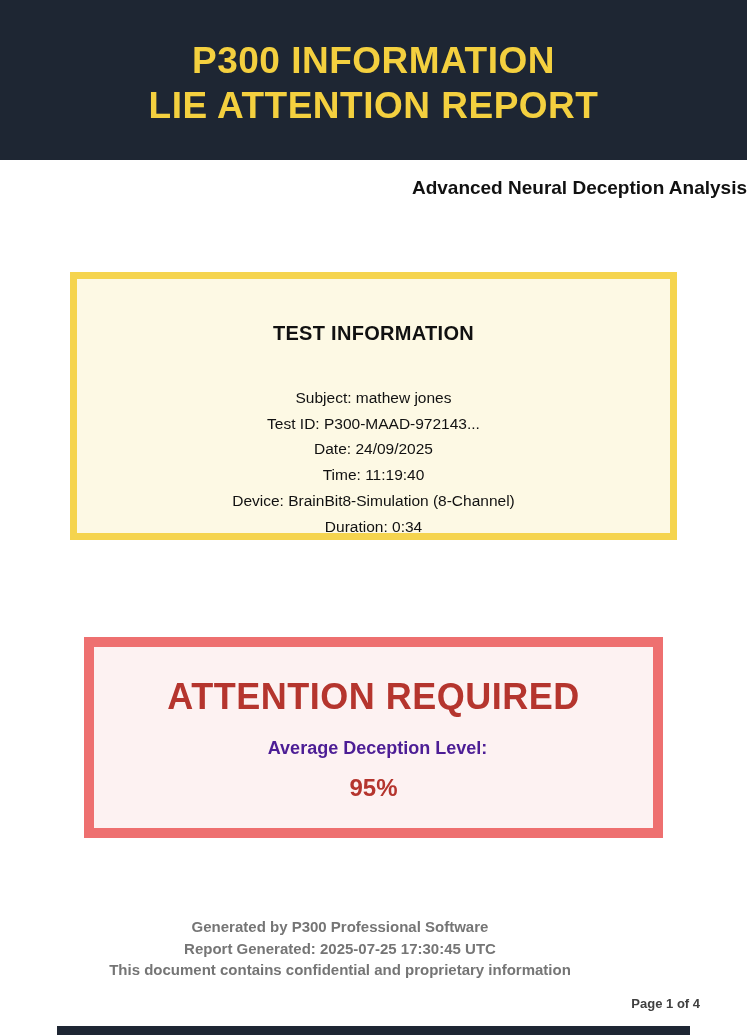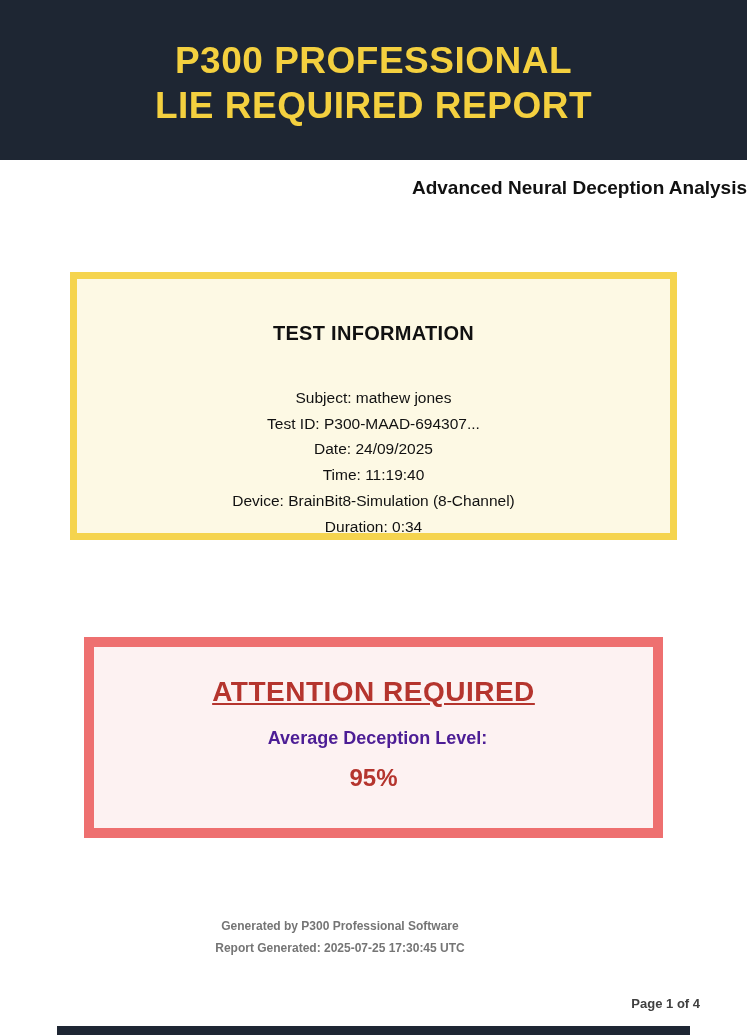--- a/index.html
+++ b/index.html
@@ -81,25 +81,24 @@
     left: 84px;
     width: 579px;
     height: 201px;
     box-sizing: border-box;
     border: 10px solid #ee7070;
     background: #fdf2f2;
     text-align: center;
   }
   .alert-title {
     margin-top: 29px;
-    font-size: 28px;
+    font-size: 36px;
     font-weight: bold;
     color: #b5352e;
     letter-spacing: 0.5px;
-    text-decoration: underline;
   }
   .alert-label {
     margin-top: 20px;
     font-size: 18px;
     font-weight: bold;
     color: #4c1d95;
     padding-left: 8px;
   }
   .alert-value {
     margin-top: 15px;
@@ -107,21 +106,21 @@
     font-weight: bold;
     color: #b5352e;
   }
 
   
   .report-footer {
     position: absolute;
     top: 916px; left: 0;
     width: 680px;
     text-align: center;
-    font-size: 12px;
+    font-size: 15px;
     font-weight: bold;
     color: #757575;
   }
   .footer-line {
     line-height: 21.5px;
   }
   .page-number {
     position: absolute;
     top: 996px;
     right: 47px;
@@ -139,46 +138,47 @@
     height: 9px;
     background: #1e2633;
   }
 </style>
 </head>
 <body>
 
 <div class="page">
 
   <div class="report-header">
-    <div class="report-title-line">P300 PROFESSIONAL</div>
-    <div class="report-title-line">LIE REQUIRED REPORT</div>
+    <div class="report-title-line">P300 INFORMATION</div>
+    <div class="report-title-line">LIE ATTENTION REPORT</div>
   </div>
 
   <div class="subtitle">Advanced Neural Deception Analysis</div>
 
   <div class="info-box">
     <div class="info-title">TEST INFORMATION</div>
     <div class="info-lines">
       <div class="info-line">Subject: mathew jones</div>
-      <div class="info-line">Test ID: P300-MAAD-694307...</div>
+      <div class="info-line">Test ID: P300-MAAD-972143...</div>
       <div class="info-line">Date: 24/09/2025</div>
       <div class="info-line">Time: 11:19:40</div>
       <div class="info-line">Device: BrainBit8-Simulation (8-Channel)</div>
       <div class="info-line">Duration: 0:34</div>
     </div>
   </div>
 
   <div class="alert-box">
     <div class="alert-title">ATTENTION REQUIRED</div>
     <div class="alert-label">Average Deception Level:</div>
     <div class="alert-value">95%</div>
   </div>
 
   <div class="report-footer">
     <div class="footer-line">Generated by P300 Professional Software</div>
     <div class="footer-line">Report Generated: 2025-07-25 17:30:45 UTC</div>
+    <div class="footer-line">This document contains confidential and proprietary information</div>
   </div>
 
   <div class="page-number">Page 1 of 4</div>
 
   <div class="next-page-peek"></div>
 
 </div>
 
 </body></html>

